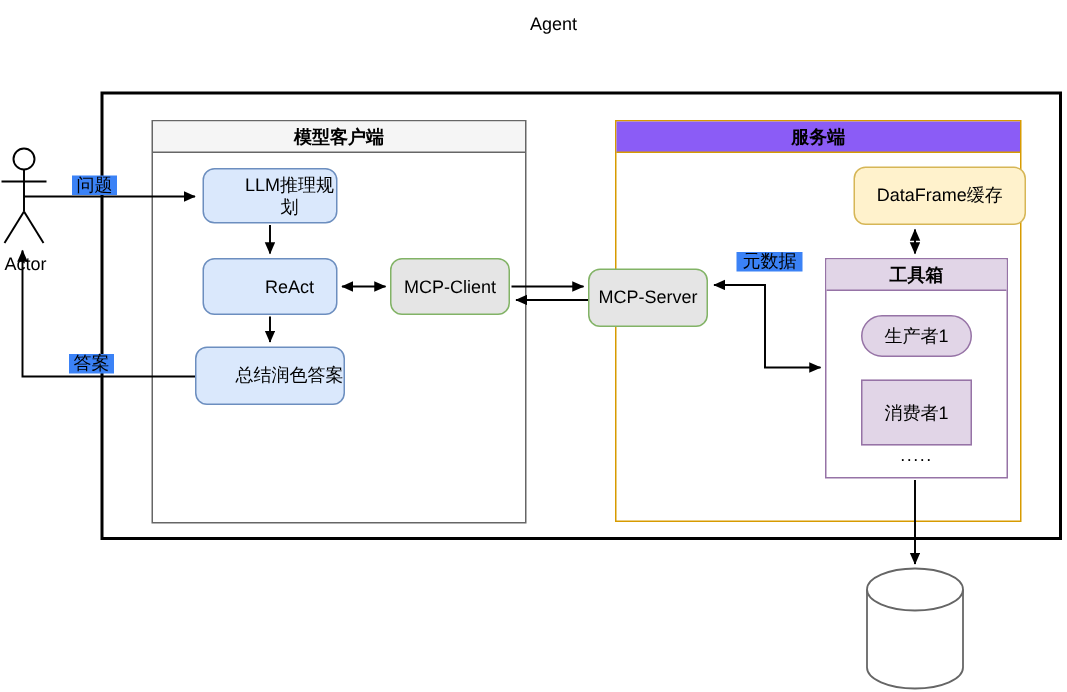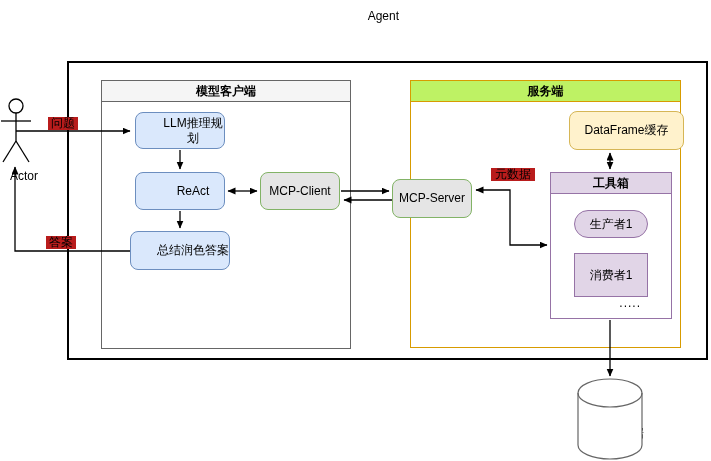--- a/index.html
+++ b/index.html
@@ -1,33 +1,33 @@
 <!DOCTYPE html>
 <html><head>
 <meta charset="utf-8">
 <style>
   * { margin:0; padding:0; box-sizing:border-box; }
   html,body { background:#ffffff; }
   body { font-family:"Liberation Sans","DejaVu Sans",sans-serif; color:#000; }
   .canvas { position:relative; width:711px; height:461px; background:#fff; overflow:hidden; }
 
-  .txt { position:absolute; font-size:12px; color:#000; text-align:right; }
+  .txt { position:absolute; font-size:12px; color:#000; text-align:center; }
 
   .agent-title { left:339px; top:9px; width:60px; }
 
   .outer-box { position:absolute; left:67px; top:61px; width:641px; height:299px;
                border:2px solid #000; background:transparent; }
 
   .group { position:absolute; border:1px solid; }
   .group-header { height:21px; display:flex; align-items:center; justify-content:center;
                   font-weight:bold; font-size:12px; border-bottom:1px solid; }
   .client-group { left:101px; top:80px; width:250px; height:269px; border-color:#666666; }
   .client-group .group-header { background:#f5f5f5; border-color:#666666; }
   .server-group { left:410px; top:80px; width:271px; height:268px; border-color:#d79b00; }
-  .server-group .group-header { background:#bef264; border-color:#d79b00; }
+  .server-group .group-header { background:#8b5cf6; border-color:#d79b00; }
   .toolbox-group { left:550px; top:172px; width:122px; height:147px; border-color:#9673a6; background:#fff; }
   .toolbox-group .group-header { background:#e1d5e7; border-color:#9673a6; }
 
   .node { position:absolute; display:flex; align-items:center; justify-content:center;
           font-size:12px; border:1px solid; border-radius:8px; text-align:center; line-height:1.2; }
   .blue   { background:#dae8fc; border-color:#6c8ebf;padding-left:26px; }
   .green  { background:#e5e5e5; border-color:#82b366; }
   .yellow { background:#fff2cc; border-color:#d6b656; }
   .purple { background:#e1d5e7; border-color:#9673a6; }
 
@@ -37,21 +37,21 @@
   .mcpc-node     { left:260px; top:172px; width:80px;  height:38px; }
   .mcps-node     { left:392px; top:179px; width:80px;  height:39px; }
   .df-node       { left:553px; top:111px; width:115px; height:39px;margin-left:16px; }
   .producer-node { left:574px; top:210px; width:74px;  height:28px; border-radius:14px; }
   .consumer-node { left:574px; top:253px; width:74px;  height:44px; border-radius:0; }
 
   .ellipsis-label { left:581px; top:296px; width:60px; letter-spacing:1px; }
   .db-label       { left:576px; top:425px; width:68px; }
   .actor-label    { left:-4px;  top:169px; width:42px; }
 
-  .edge-label { position:absolute; font-size:12px; background:#b91c1c; padding:0 1px;
+  .edge-label { position:absolute; font-size:12px; background:#3b82f6; padding:0 1px;
                 text-align:center; z-index:6; line-height:13px; }
   .q-label    { left:48px;  top:117px; width:30px; }
   .a-label    { left:46px;  top:236px; width:30px; }
   .meta-label { left:491px; top:168px; width:44px; }
 
   .overlay { position:absolute; left:0; top:0; width:711px; height:461px;
              z-index:5; pointer-events:none; }
 </style>
 </head>
 <body>

